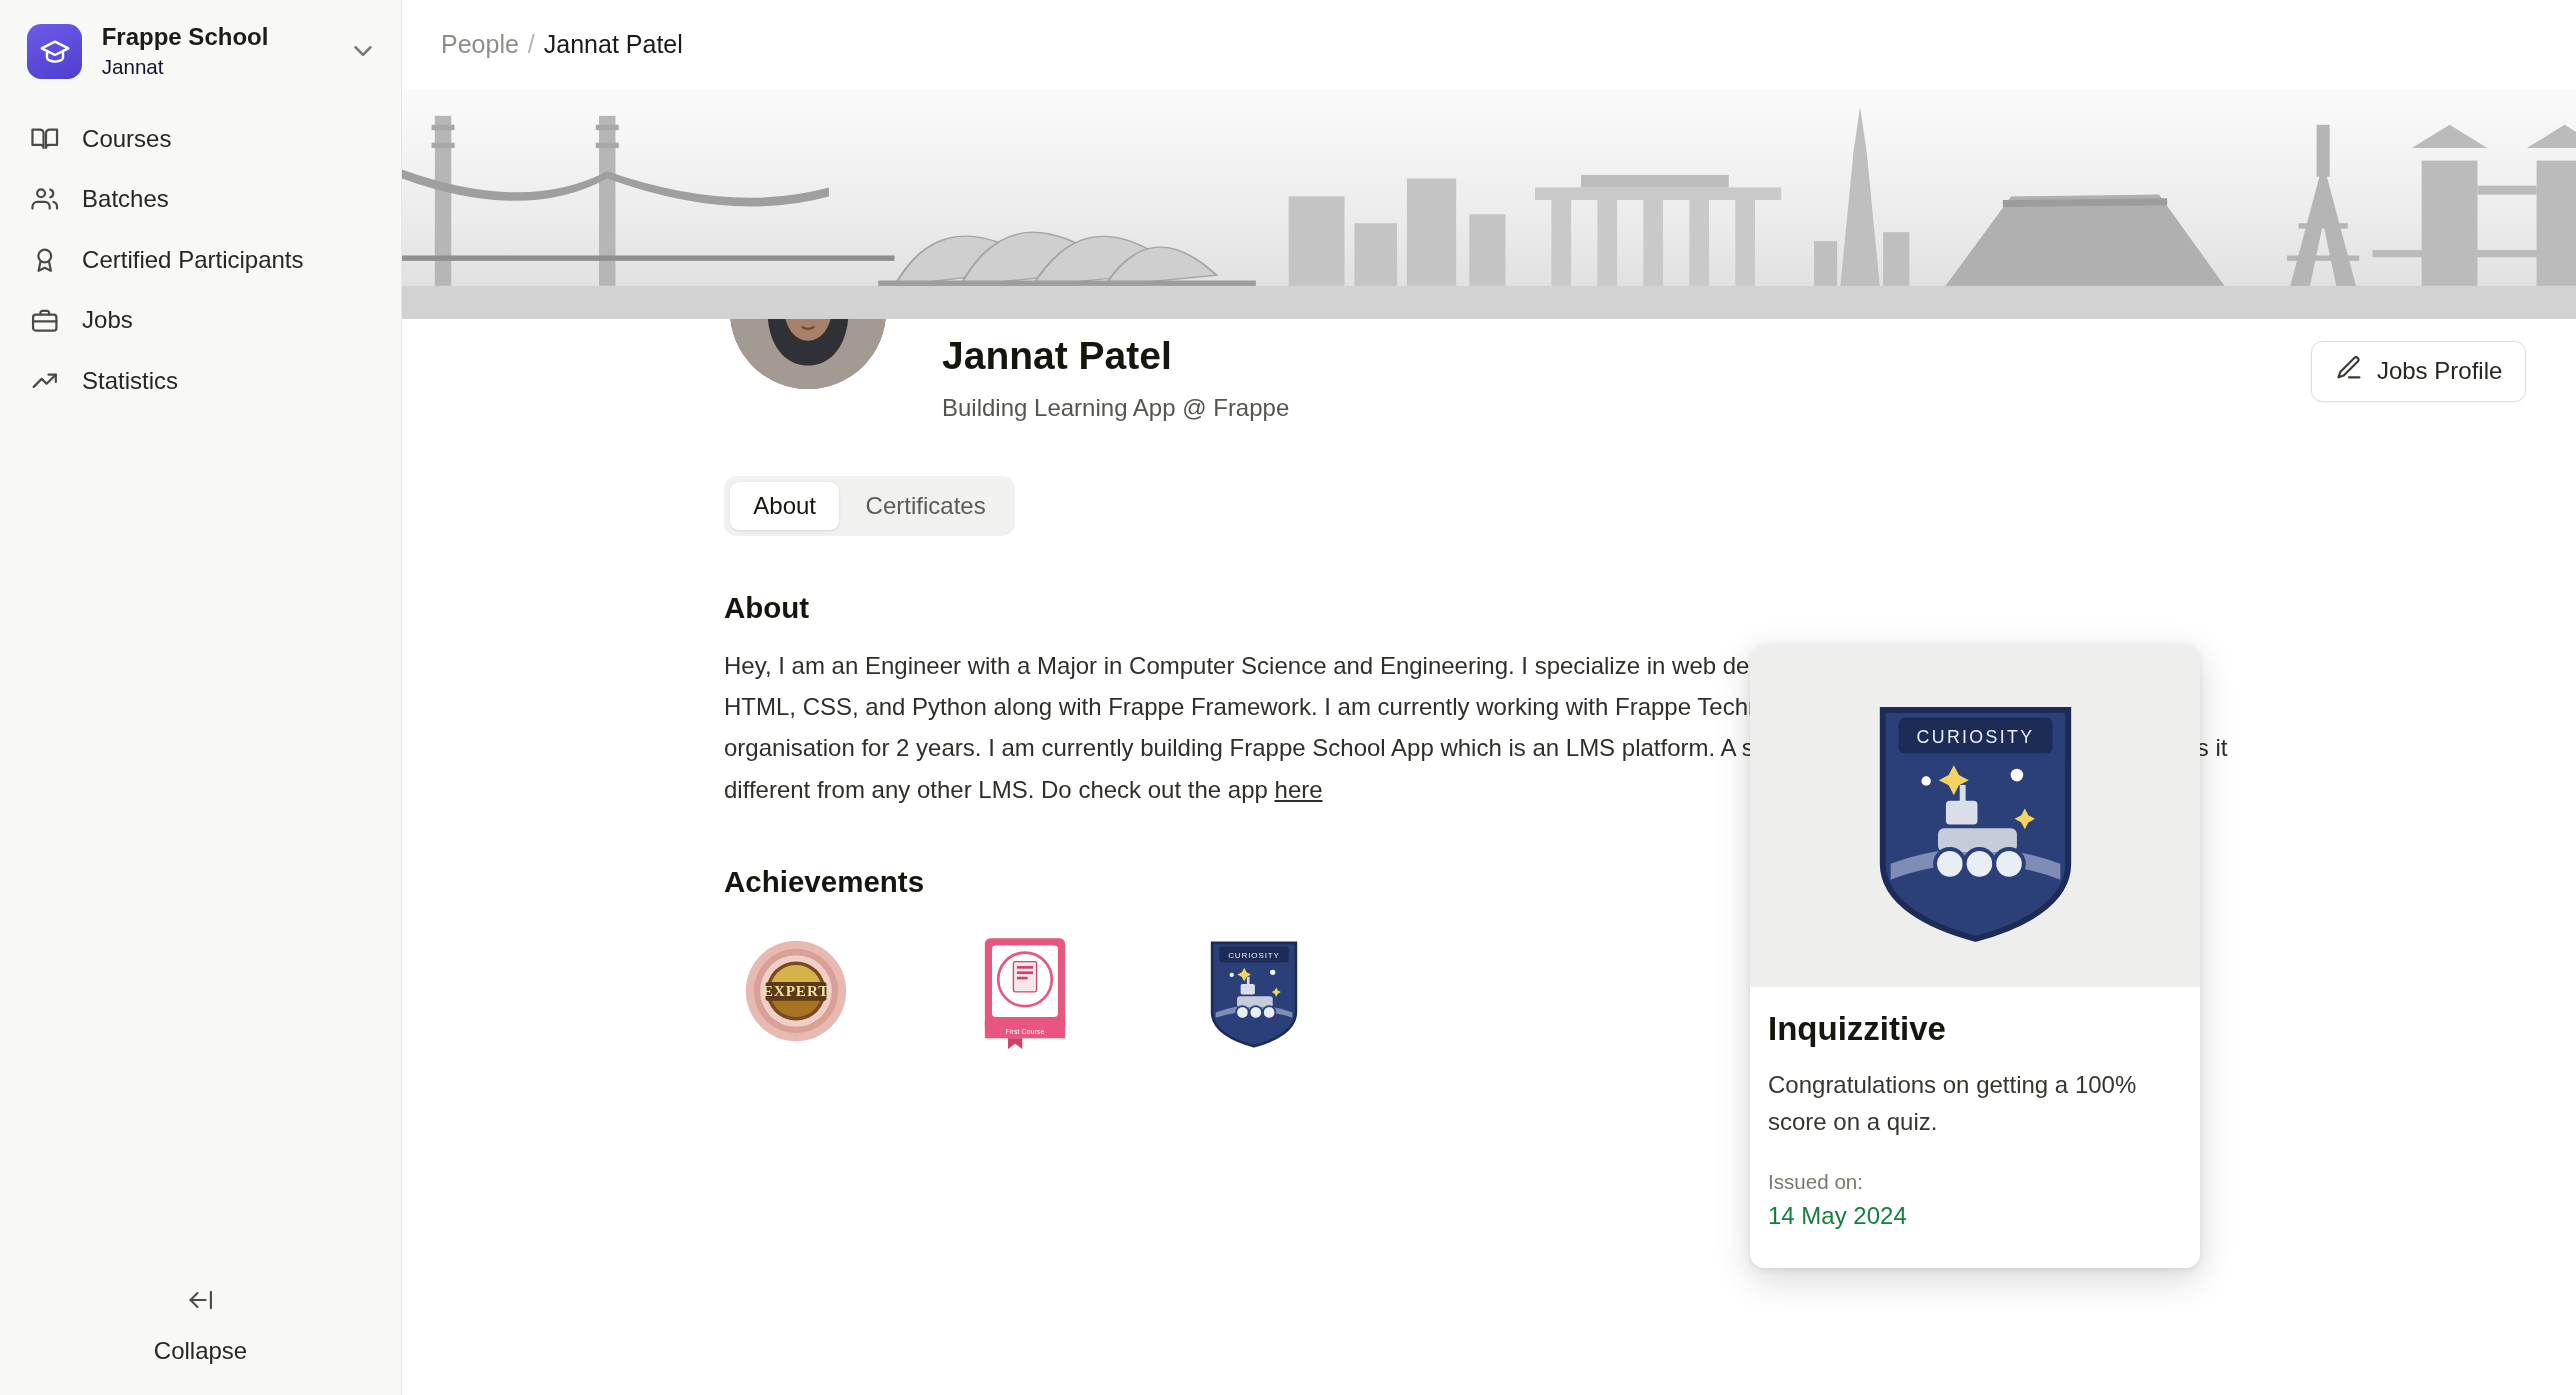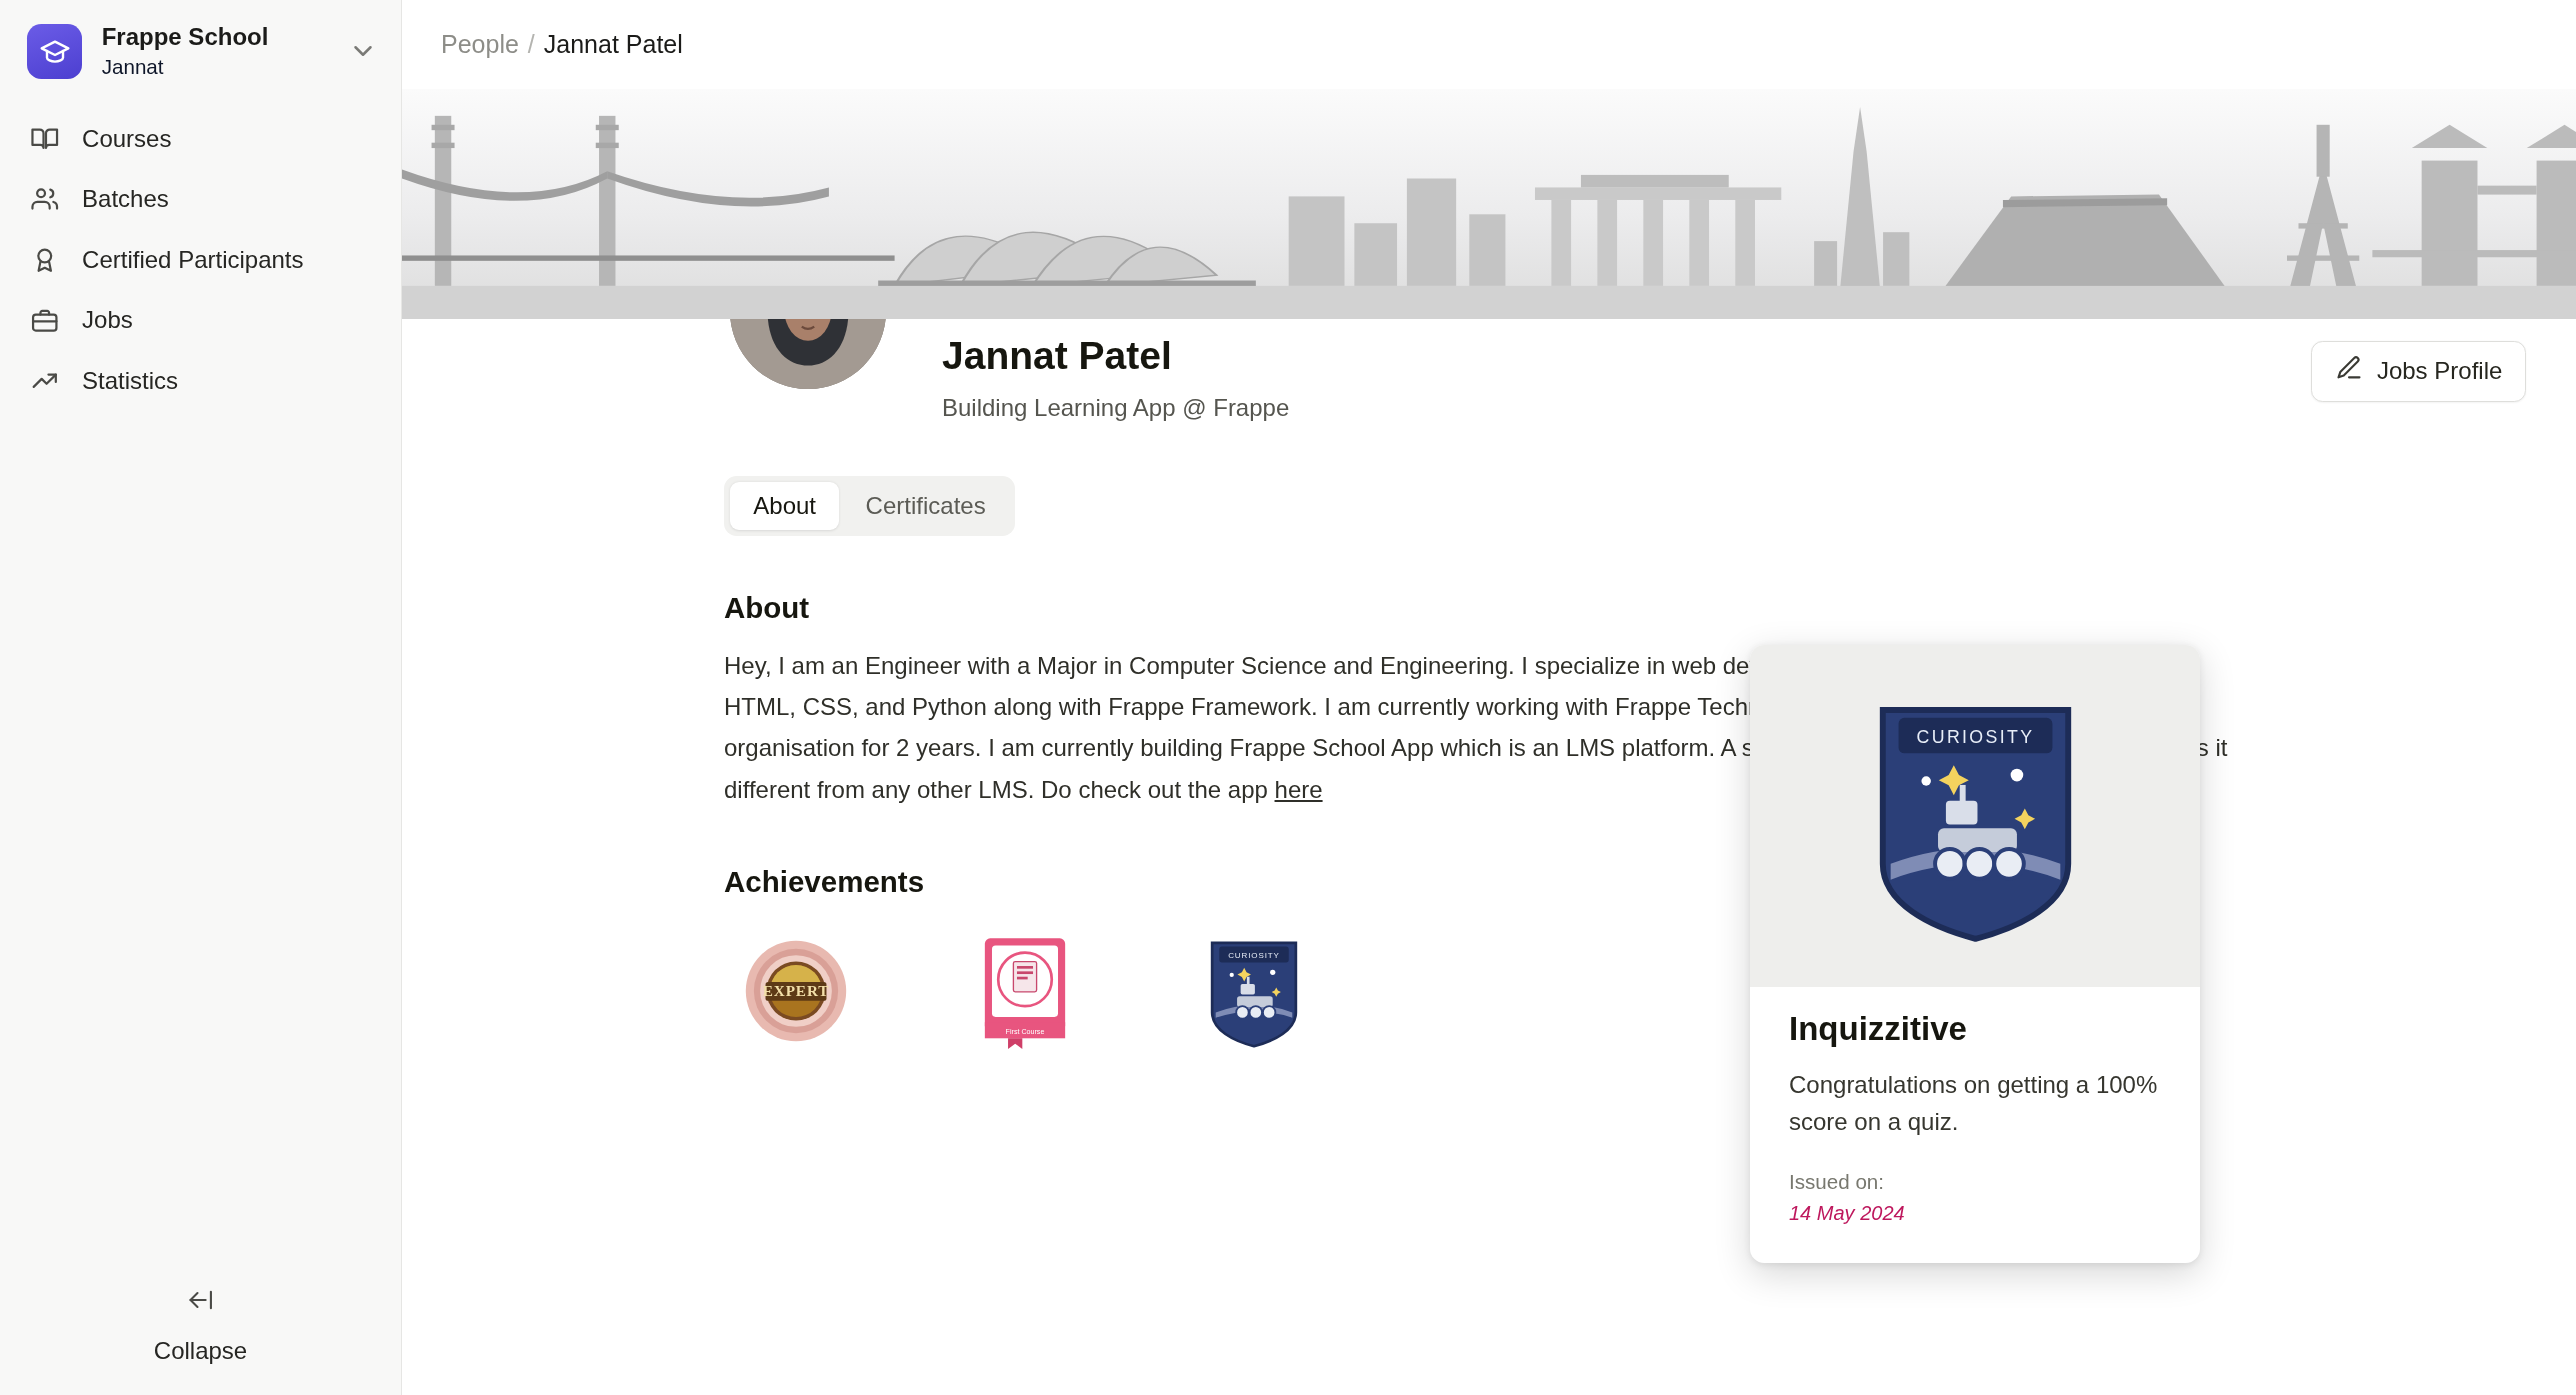--- a/index.html
+++ b/index.html
@@ -234,42 +234,41 @@
     overflow: hidden;
     z-index: 20;
   }
   .badge-card-top {
     background: #eeeeec;
     height: 342px;
     display: flex;
     align-items: center;
     justify-content: center;
   }
-  .badge-card-body { padding: 23px 39px 38px 39px; }
+  .badge-card-body { padding: 23px 39px 38px 18px; }
   .badge-card-title {
     font-size: 33px;
     font-weight: 700;
     color: #16160f;
   }
   .badge-card-desc {
     margin-top: 18px;
     font-size: 24px;
     line-height: 1.55;
     color: #36362f;
   }
   .badge-card-issued-label {
     margin-top: 30px;
     font-size: 20.6px;
     color: #78786f;
   }
   .badge-card-issued-date {
     margin-top: 7.2px;
-    font-size: 20px;
-    color: #be185d;
-    font-style: italic;
+    font-size: 24px;
+    color: #15803d;
   }
 </style>
 </head>
 <body>
 
 <div class="app">
 
   <aside class="sidebar">
 
     <div class="brand">

